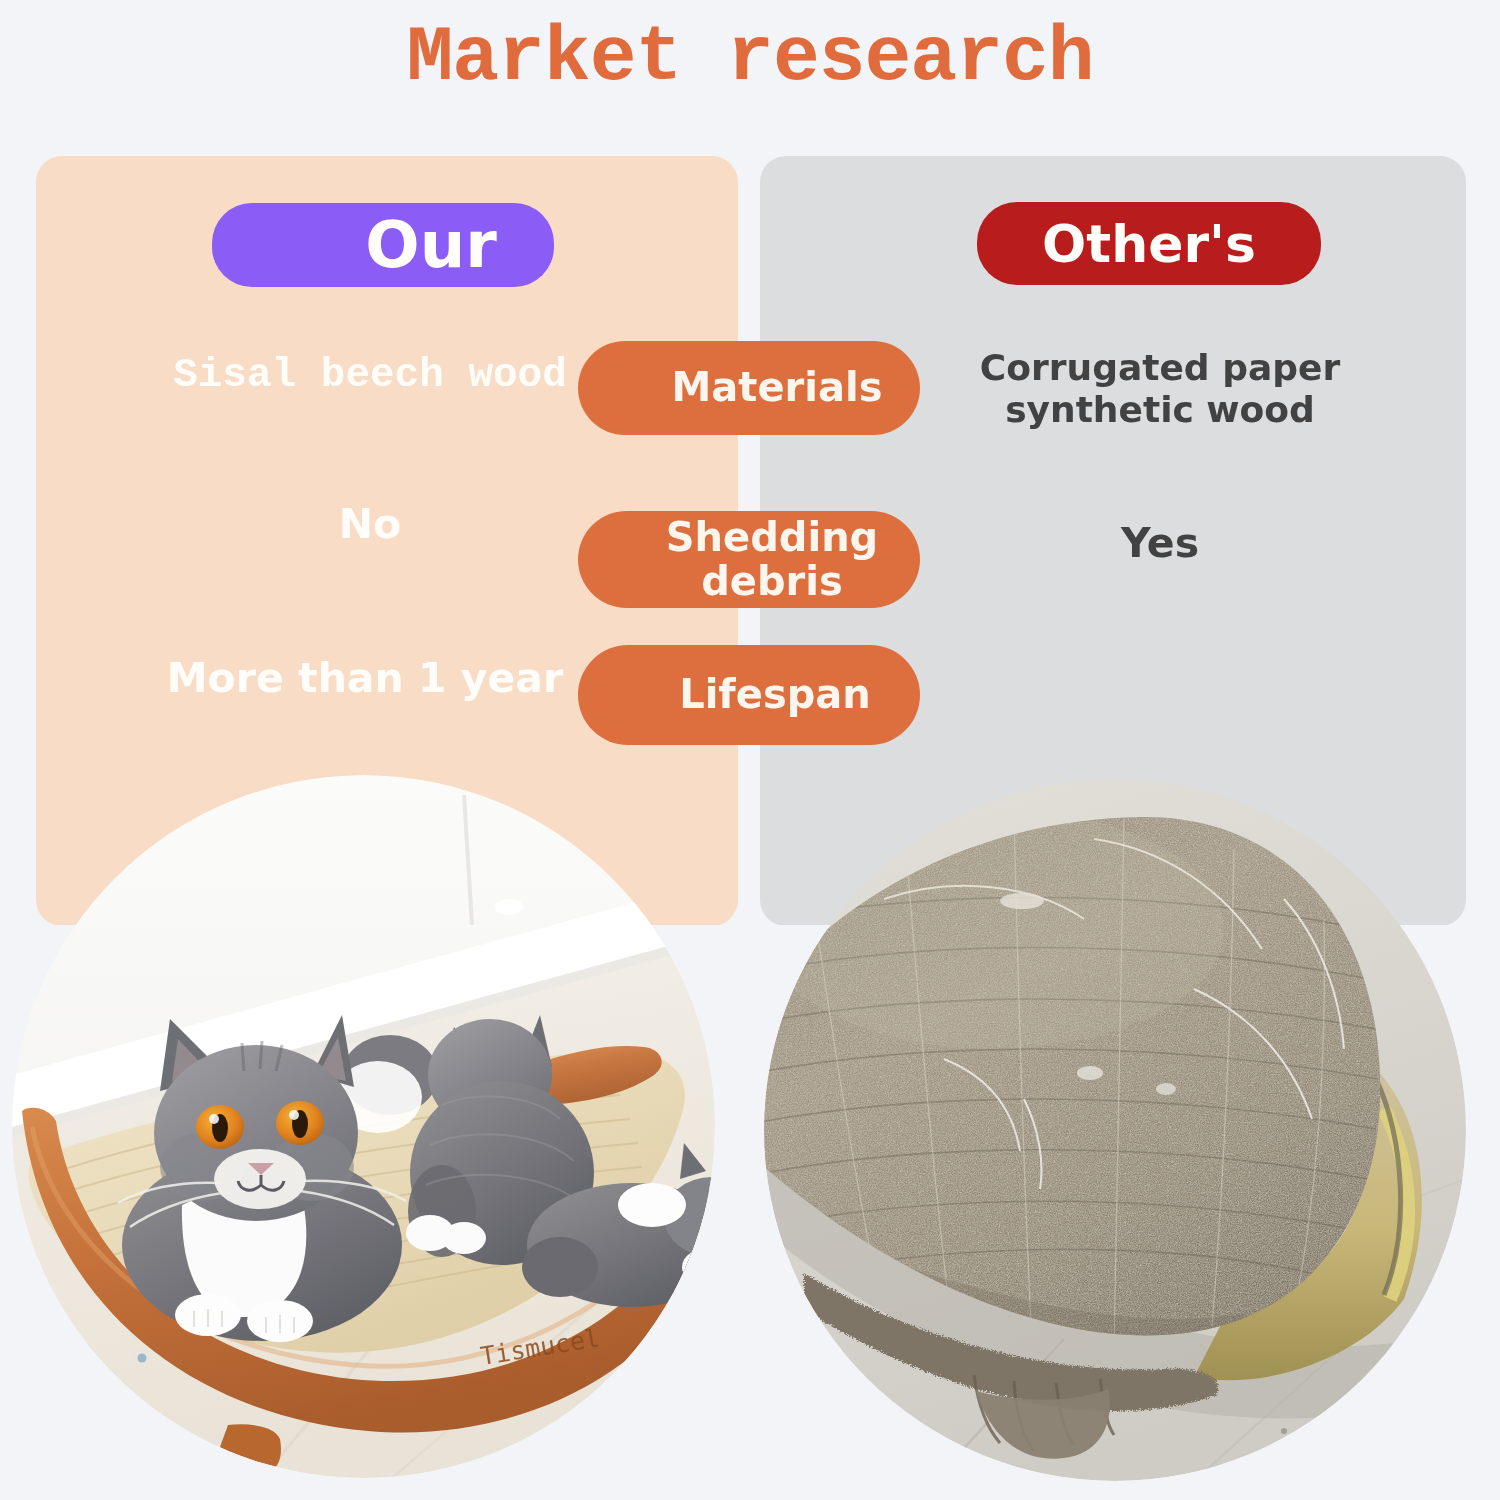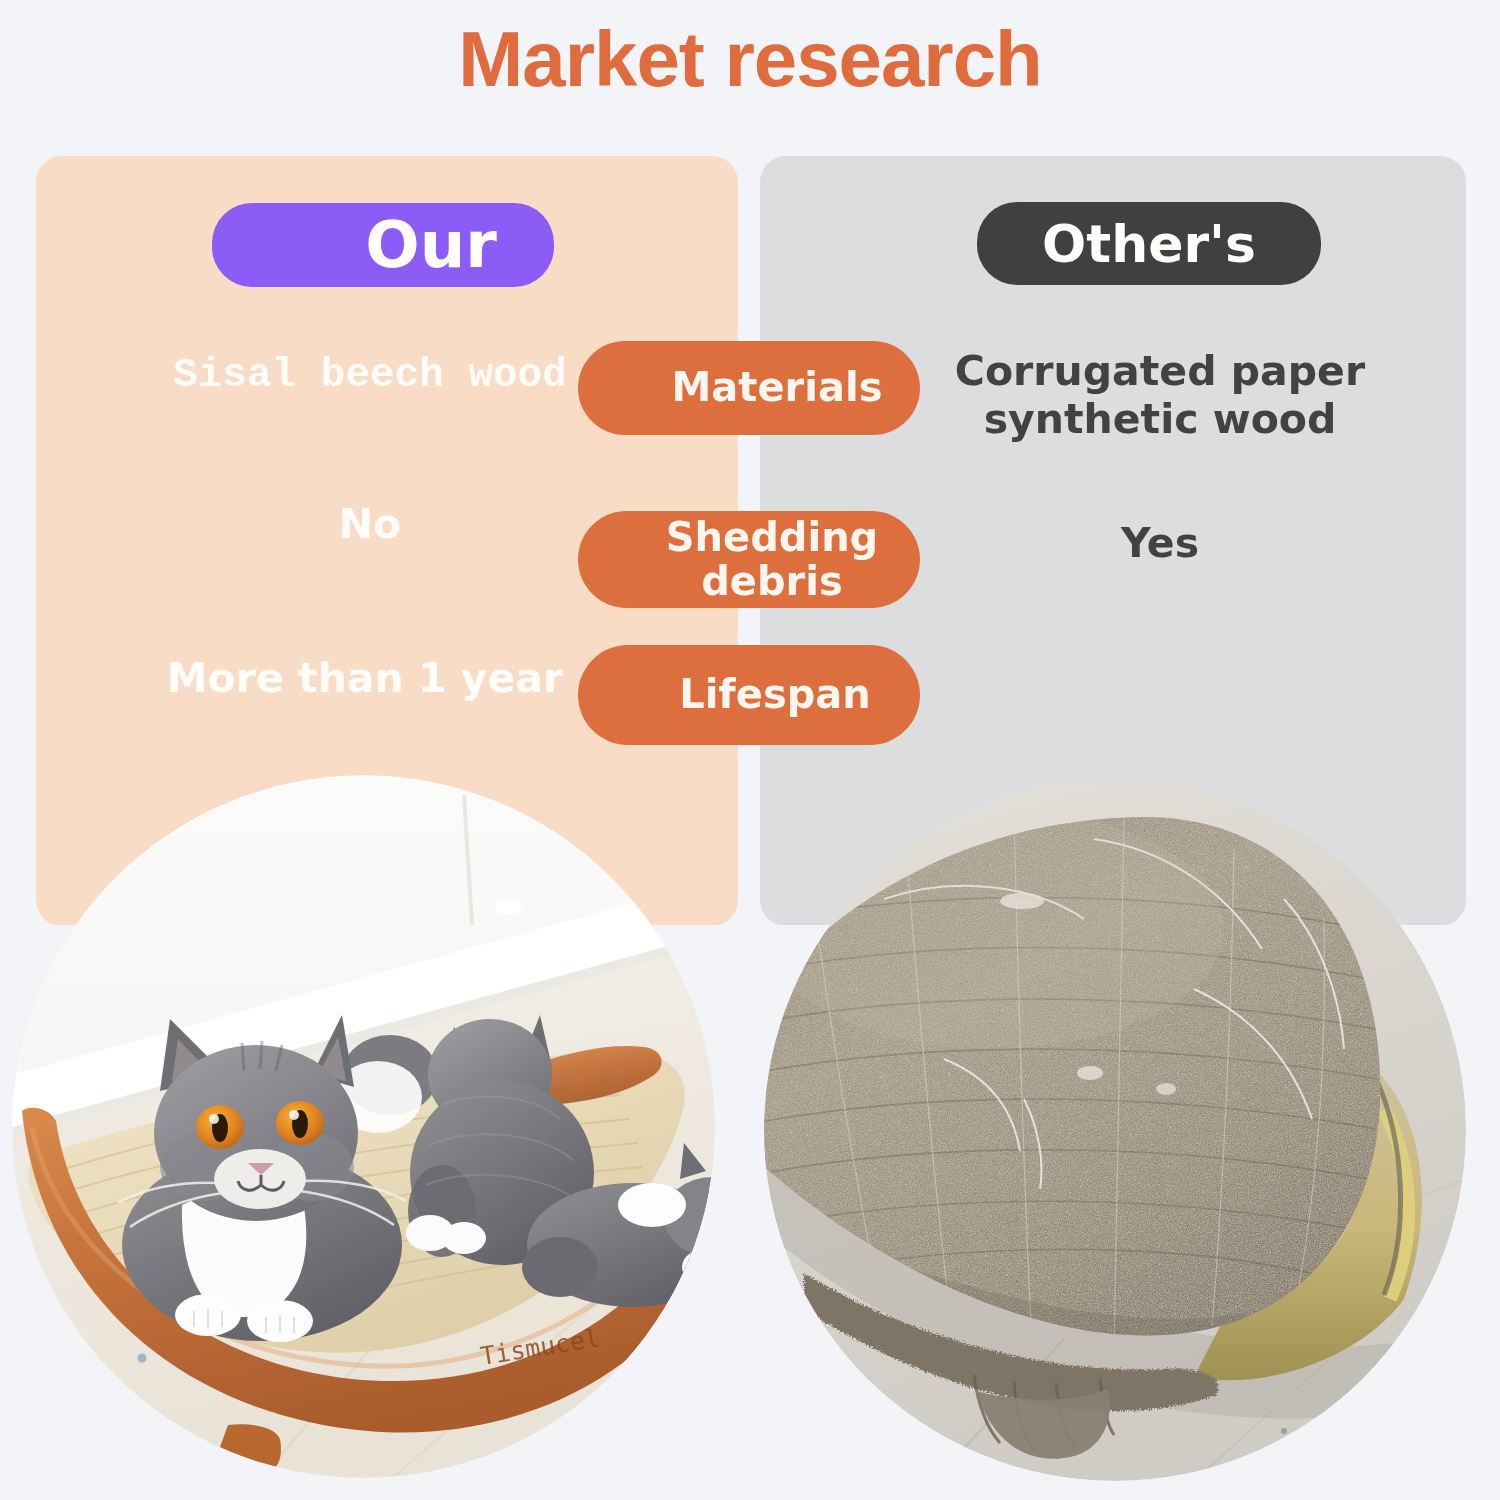--- a/index.html
+++ b/index.html
@@ -14,21 +14,21 @@
 
   
   .title{
     position:absolute;
     left:0;top:14px;width:1500px;
     text-align:center;
     font-size:78px;
     font-weight:bold;
     letter-spacing:-1px;
     color:#e06c3d;
-    font-family:Liberation Sans, sans-serif;
+    font-family:Liberation Mono, monospace;
     white-space:nowrap;
   }
 
   
   .panel{position:absolute;}
   .panel-our{
     left:36px;top:156px;width:702px;height:770px;
     background:#f9dcc5;
     border-radius:26px;
   }
@@ -50,21 +50,21 @@
   }
   .badge-our{
     left:212px;top:203px;width:342px;height:84px;
     background:#8b5cf6;
     font-size:64px;
     padding-left:96px;
     box-sizing:border-box;
   }
   .badge-other{
     left:977px;top:202px;width:344px;height:83px;
-    background:#404040;
+    background:#b91c1c;
     font-size:52px;
   }
 
   
   .pill{
     position:absolute;
     left:578px;width:342px;
     background:#dd6e3d;
     border-radius:50px;
     color:#fdf6ee;
@@ -95,21 +95,21 @@
 
   
   .other-val{
     position:absolute;
     color:#424242;
     font-weight:bold;
     font-family:"DejaVu Sans", sans-serif;
     text-align:center;
     line-height:1.18;
   }
-  .other-val-1{left:930px;top:347px;width:460px;font-size:41px;}
+  .other-val-1{left:930px;top:347px;width:460px;font-size:36px;}
   .other-val-2{left:950px;top:519px;width:420px;font-size:41px;}
   .other-val-3{left:930px;top:671px;width:440px;font-size:41px;}
 
   
   .photo{
     position:absolute;
     border-radius:50%;
     overflow:hidden;
   }
   .photo-our{left:12px;top:775px;width:703px;height:703px;}

